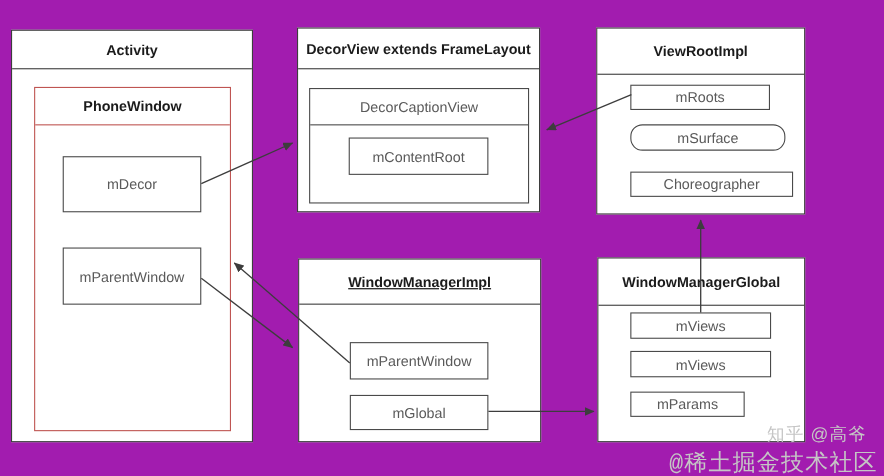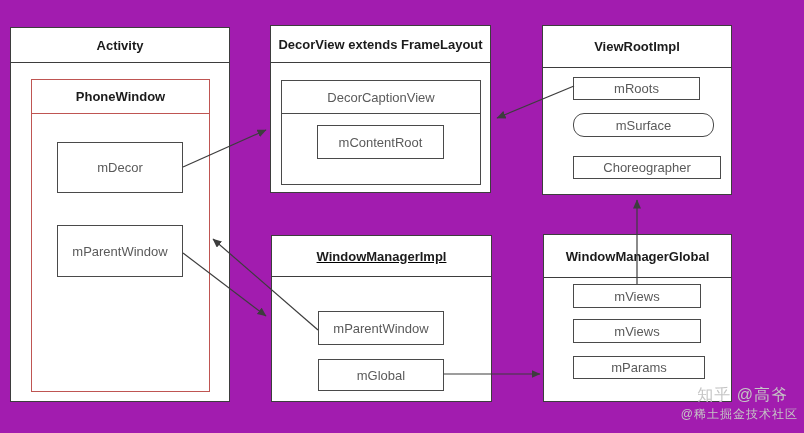--- a/index.html
+++ b/index.html
@@ -51,21 +51,21 @@
     position: absolute; left: 0; top: 0;
     width: 804px; height: 433px;
     z-index: 5; pointer-events: none;
   }
   .watermark {
     position: absolute; z-index: 6;
     color: #c5c5c5; text-align: right; white-space: nowrap;
     pointer-events: none;
   }
   .watermark.l1 { right: 16px; top: 385px; font-size: 16px; letter-spacing: 1px; }
-  .watermark.l2 { right: 6px;  top: 406px; font-size: 12px; letter-spacing: 1px; }
+  .watermark.l2 { right: 6px;  top: 406px; font-size: 21px; letter-spacing: 1px; font-family: Liberation Mono, monospace; }
 </style>
 </head>
 <body>
 
 <div class="canvas">
 
   <div class="node" style="left:10px; top:27px; width:220px; height:375px;">
     <div class="hdr-wrap" style="height:35px;">
       <div class="hdr">Activity</div>
     </div>
@@ -118,21 +118,21 @@
   <div class="node" style="left:543px; top:234px; width:189px; height:168px;">
     <div class="hdr-wrap" style="height:43px;">
       <div class="hdr">WindowManagerGlobal</div>
     </div>
   </div>
 
   <div class="leaf" style="left:573px; top:284px; width:128px; height:24px;">mViews</div>
 
   <div class="leaf" style="left:573px; top:319px; width:128px; height:24px;">mViews</div>
 
-  <div class="leaf" style="left:573px; top:356px; width:132px; height:23px;">mParams</div>
+  <div class="leaf" style="left:573px; top:356px; width:104px; height:23px;">mParams</div>
 
   <svg class="arrow-layer" viewBox="0 0 804 433">
     <defs>
       <marker id="ah" markerWidth="10" markerHeight="8" refX="8.5" refY="4" orient="auto" markerUnits="userSpaceOnUse">
         <path d="M0,0 L9,4 L0,8 z" fill="#3d3d3d"></path>
       </marker>
     </defs>
     <line x1="183" y1="167" x2="266" y2="130" stroke="#3d3d3d" stroke-width="1.2" marker-end="url(#ah)"></line>
     <line x1="574" y1="86" x2="497" y2="118" stroke="#3d3d3d" stroke-width="1.2" marker-end="url(#ah)"></line>
     <line x1="183" y1="253" x2="266" y2="316" stroke="#3d3d3d" stroke-width="1.2" marker-end="url(#ah)"></line>

